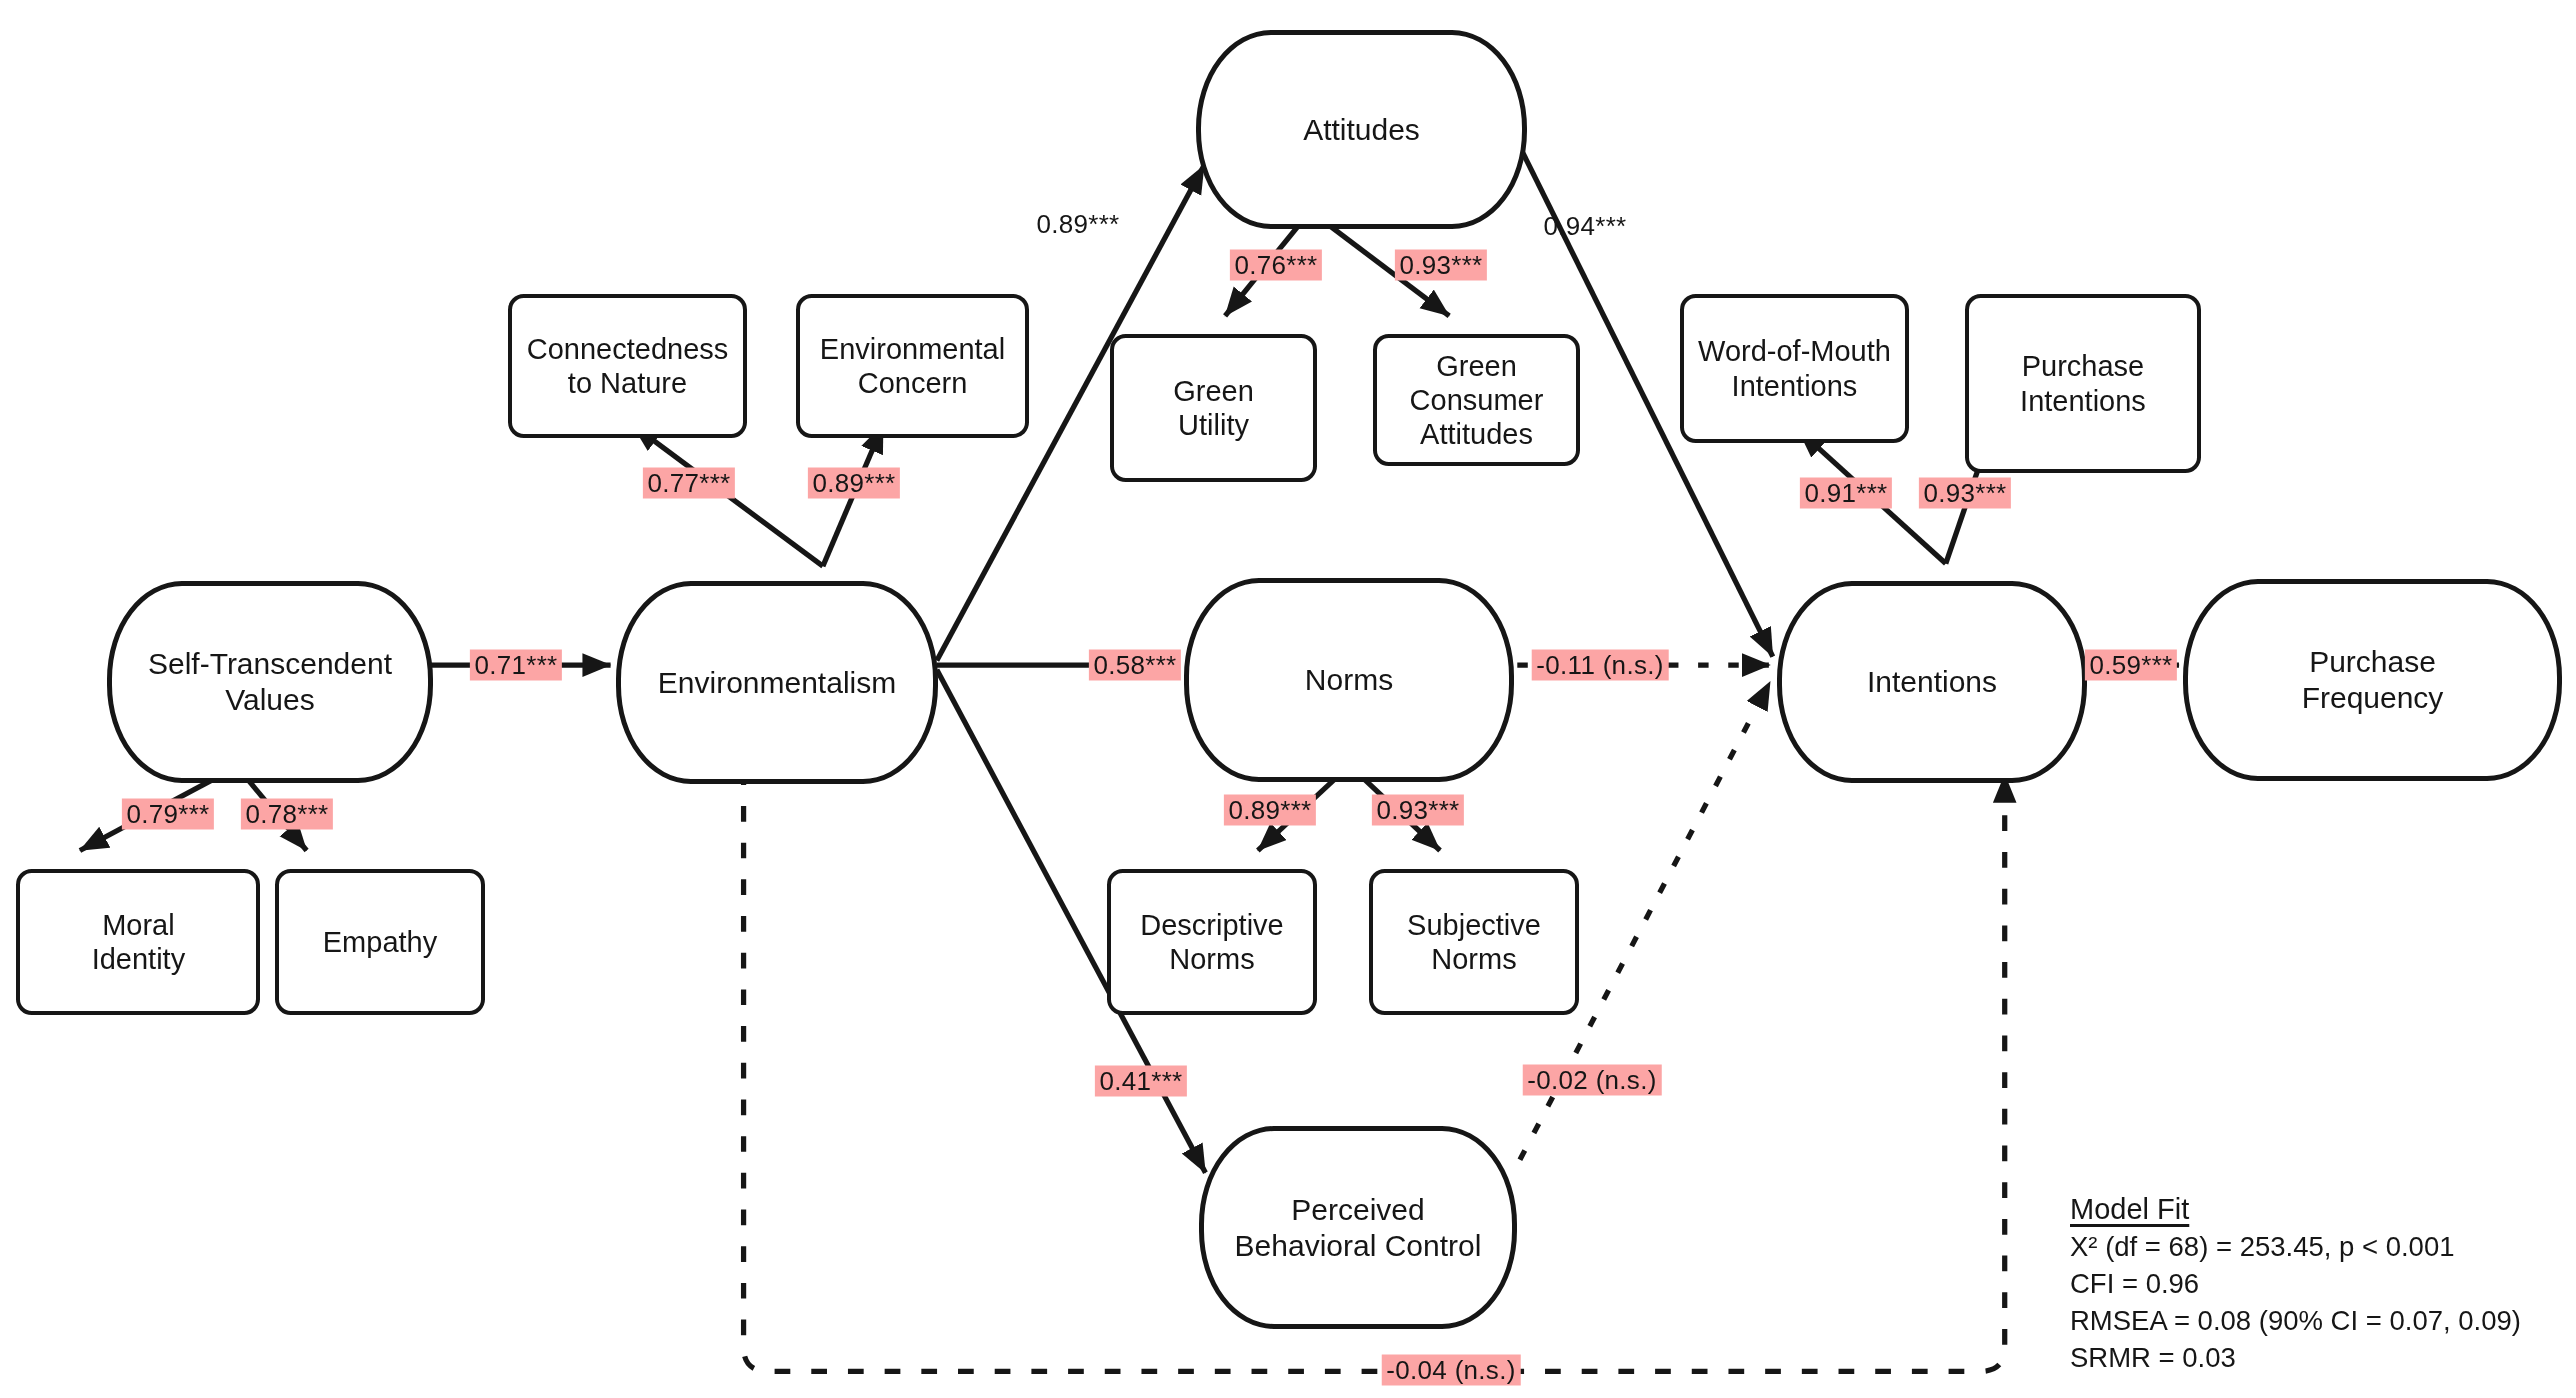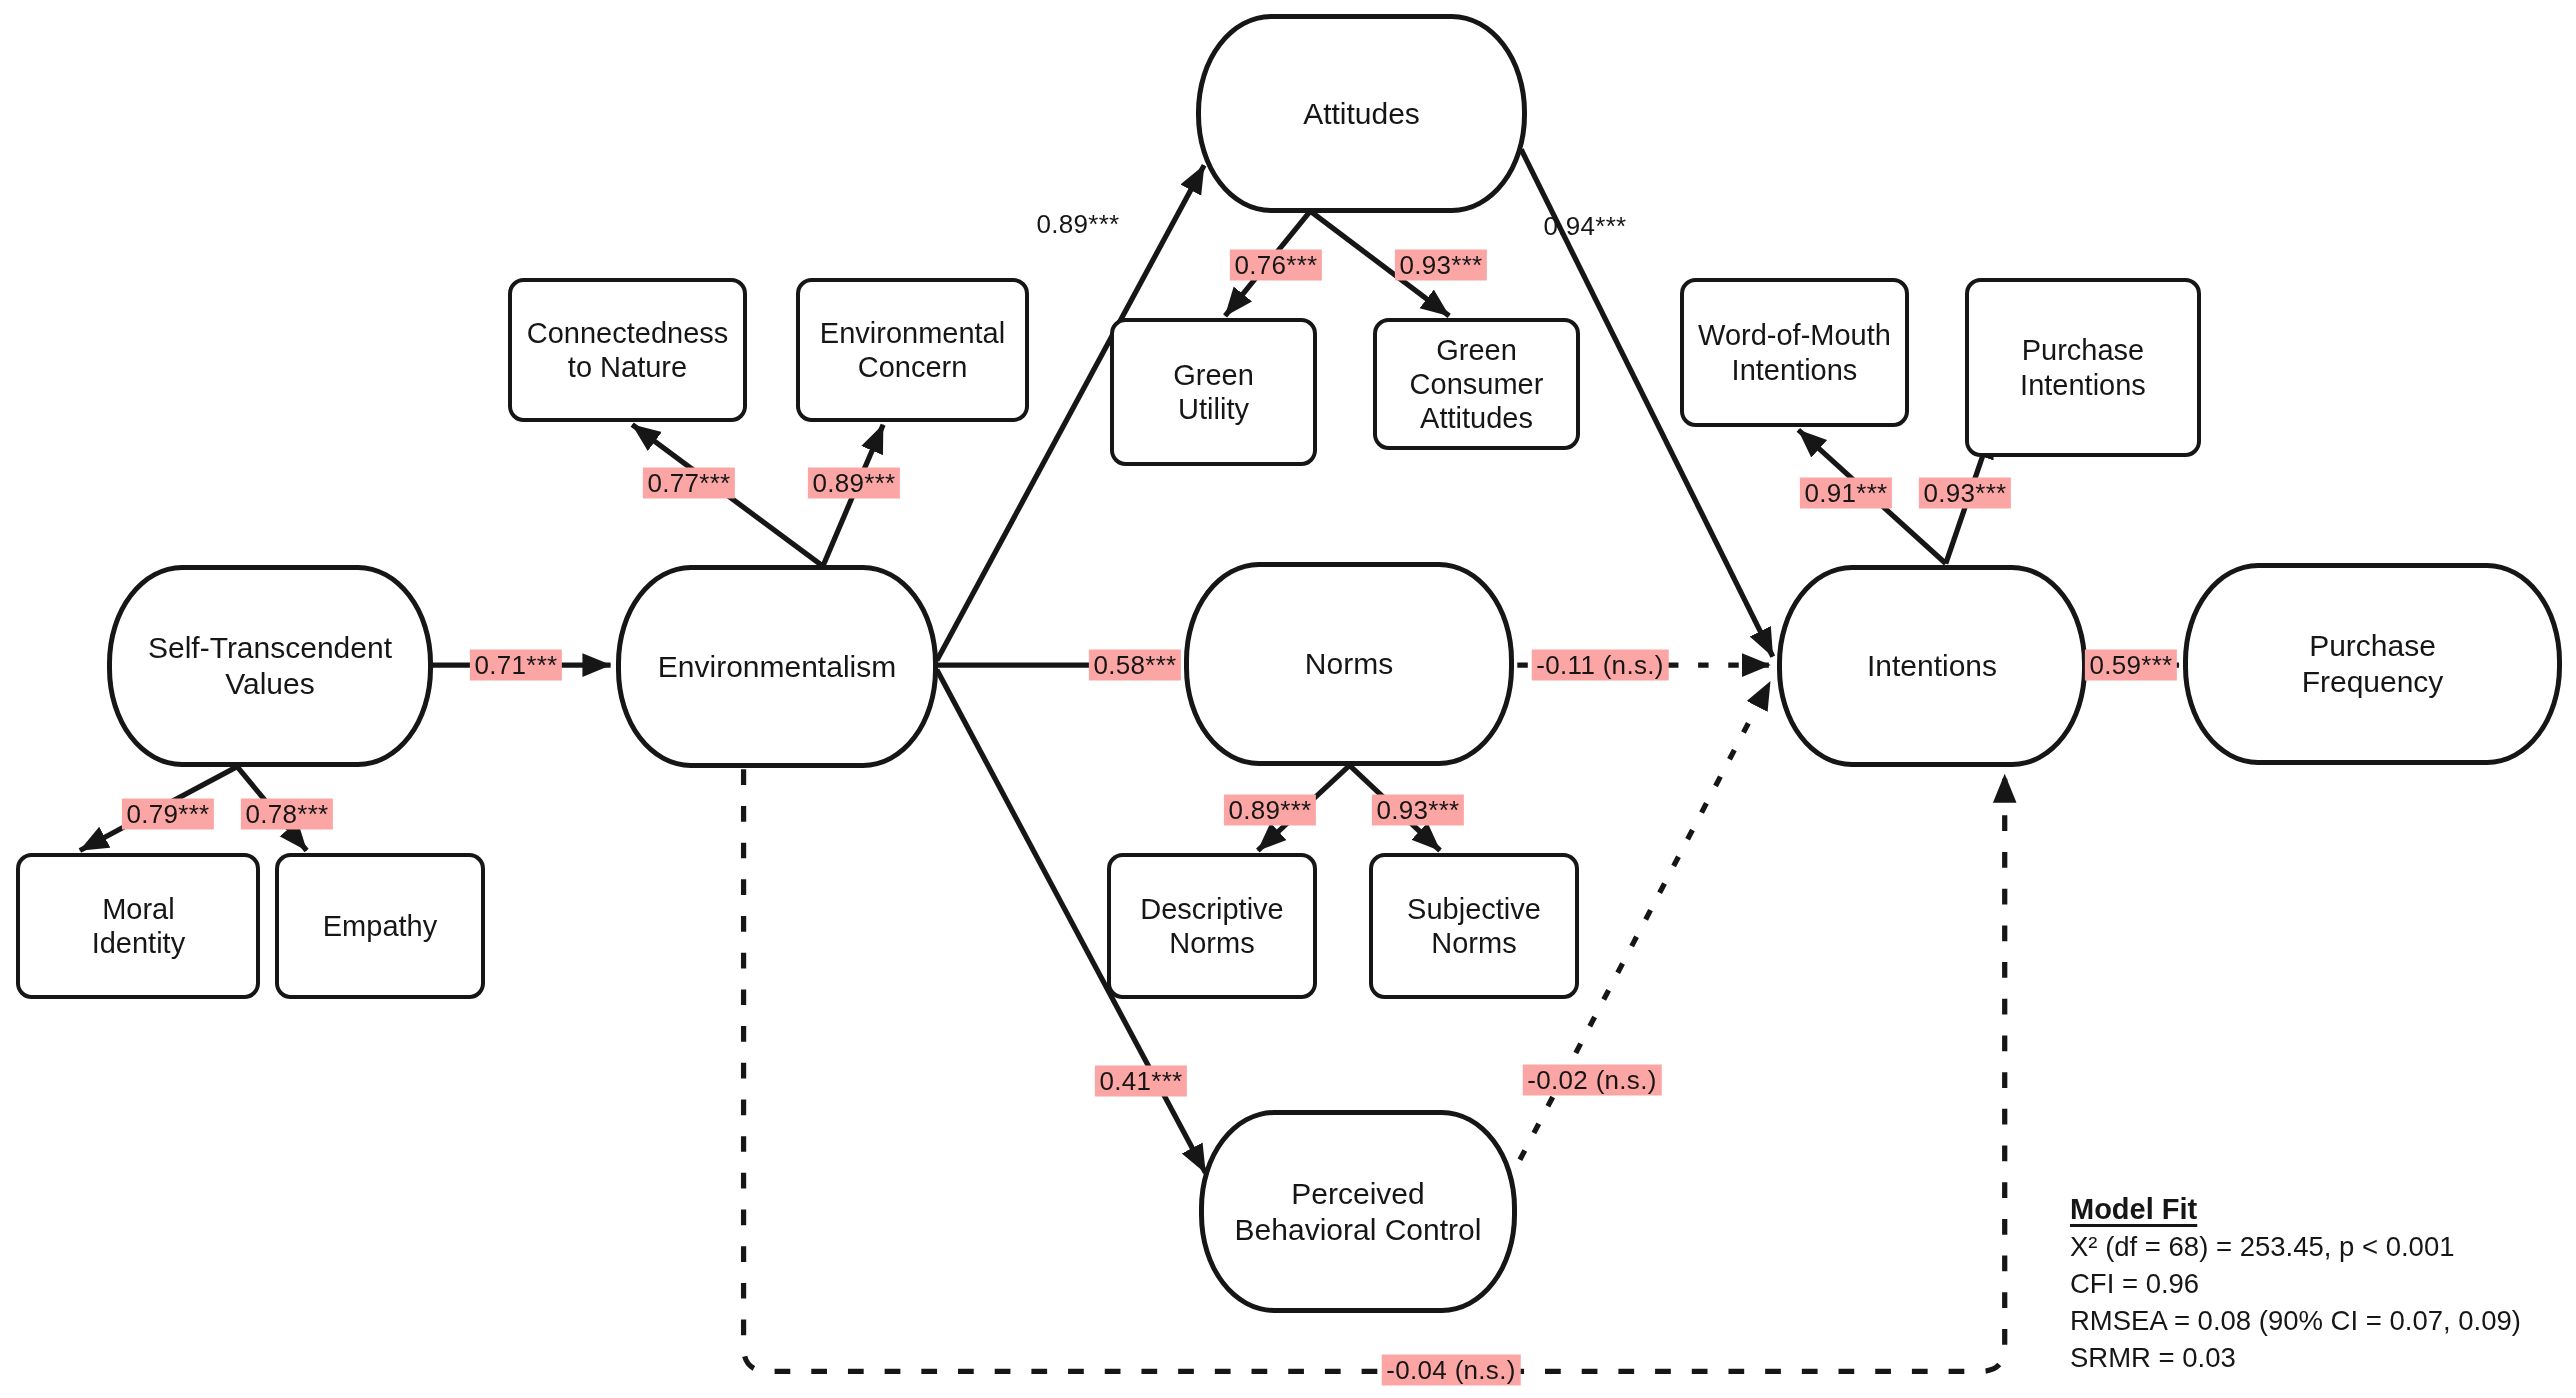--- a/index.html
+++ b/index.html
@@ -3,33 +3,33 @@
 <meta charset="utf-8">
 <style>
   html, body { margin: 0; padding: 0; background: #ffffff; }
   body { width: 2576px; height: 1399px; overflow: hidden;
          font-family: "Liberation Sans", "DejaVu Sans", sans-serif; }
   #canvas { position: relative; width: 2576px; height: 1399px; background: #ffffff; }
   #wires { position: absolute; left: 0; top: 0; width: 2576px; height: 1399px; }
 
   .node { position: absolute; display: flex; align-items: center; justify-content: center;
           text-align: center; background: #ffffff; border: 5.2px solid #161616;
-          box-sizing: border-box; color: #161616; z-index: 2; }
+          box-sizing: border-box; color: #161616; z-index: 2; margin-top: 16px; }
   .latent    { border-radius: 75px / 98px; font-size: 30px; line-height: 1.2; }
   .indicator { border-radius: 15.7px; border-width: 4.6px; font-size: 29px; line-height: 1.18; }
   .nl { display: inline-block; }
 
   .coef { position: absolute; transform: translate(-50%, -50%); font-size: 26px;
           color: #161616; background: #fca5a5; padding: 0 4.6px; white-space: nowrap;
           z-index: 3; letter-spacing: 0.3px; }
   .coef.nobg { background: transparent; }
 
   .fit { position: absolute; left: 2070px; top: 1191px; font-size: 27.5px; line-height: 37px;
          color: #161616; z-index: 3; }
-  .fit .t { font-weight: bold; text-decoration: underline; text-decoration-thickness: 2.6px;
+  .fit .t { font-weight: normal; text-decoration: underline; text-decoration-thickness: 2.6px;
             text-underline-offset: 4.6px; font-size: 29px; }
 </style>
 </head>
 <body>
 
 <div id="canvas">
 
   <svg id="wires" viewBox="0 0 3932 2135">
     <defs>
       <marker id="ah" markerWidth="46" markerHeight="38" refX="43" refY="18" orient="auto" markerUnits="userSpaceOnUse">

